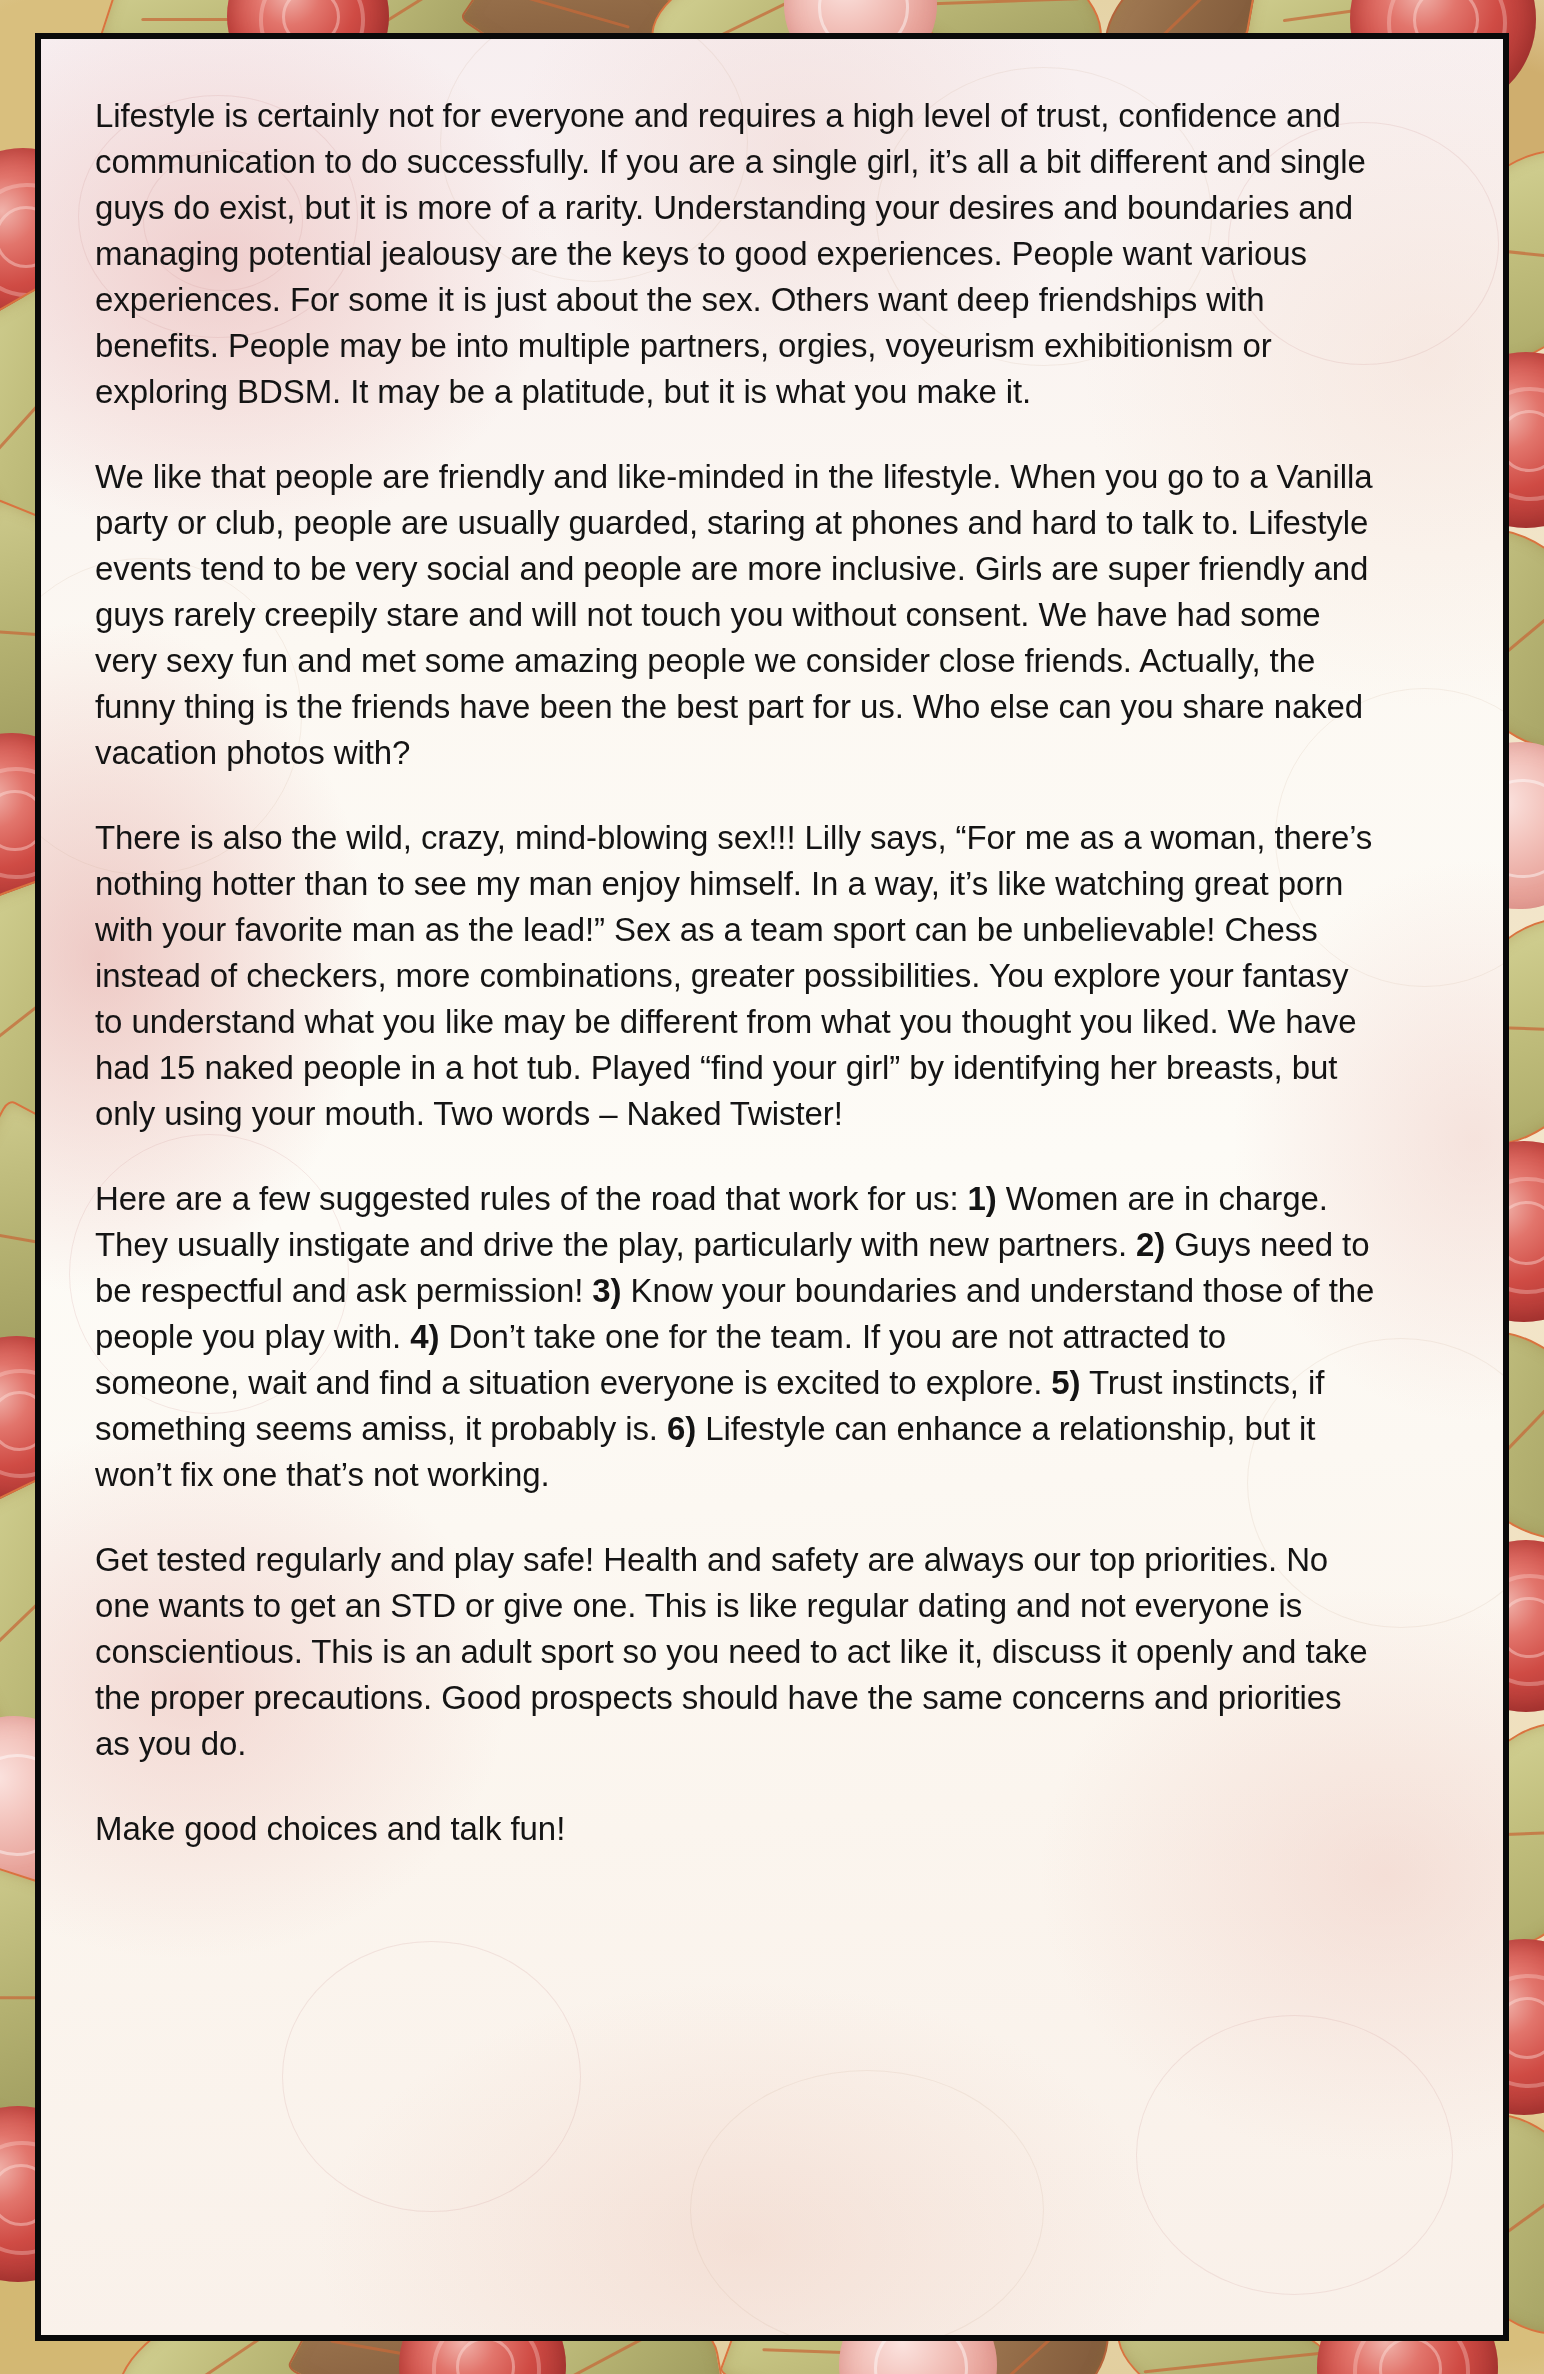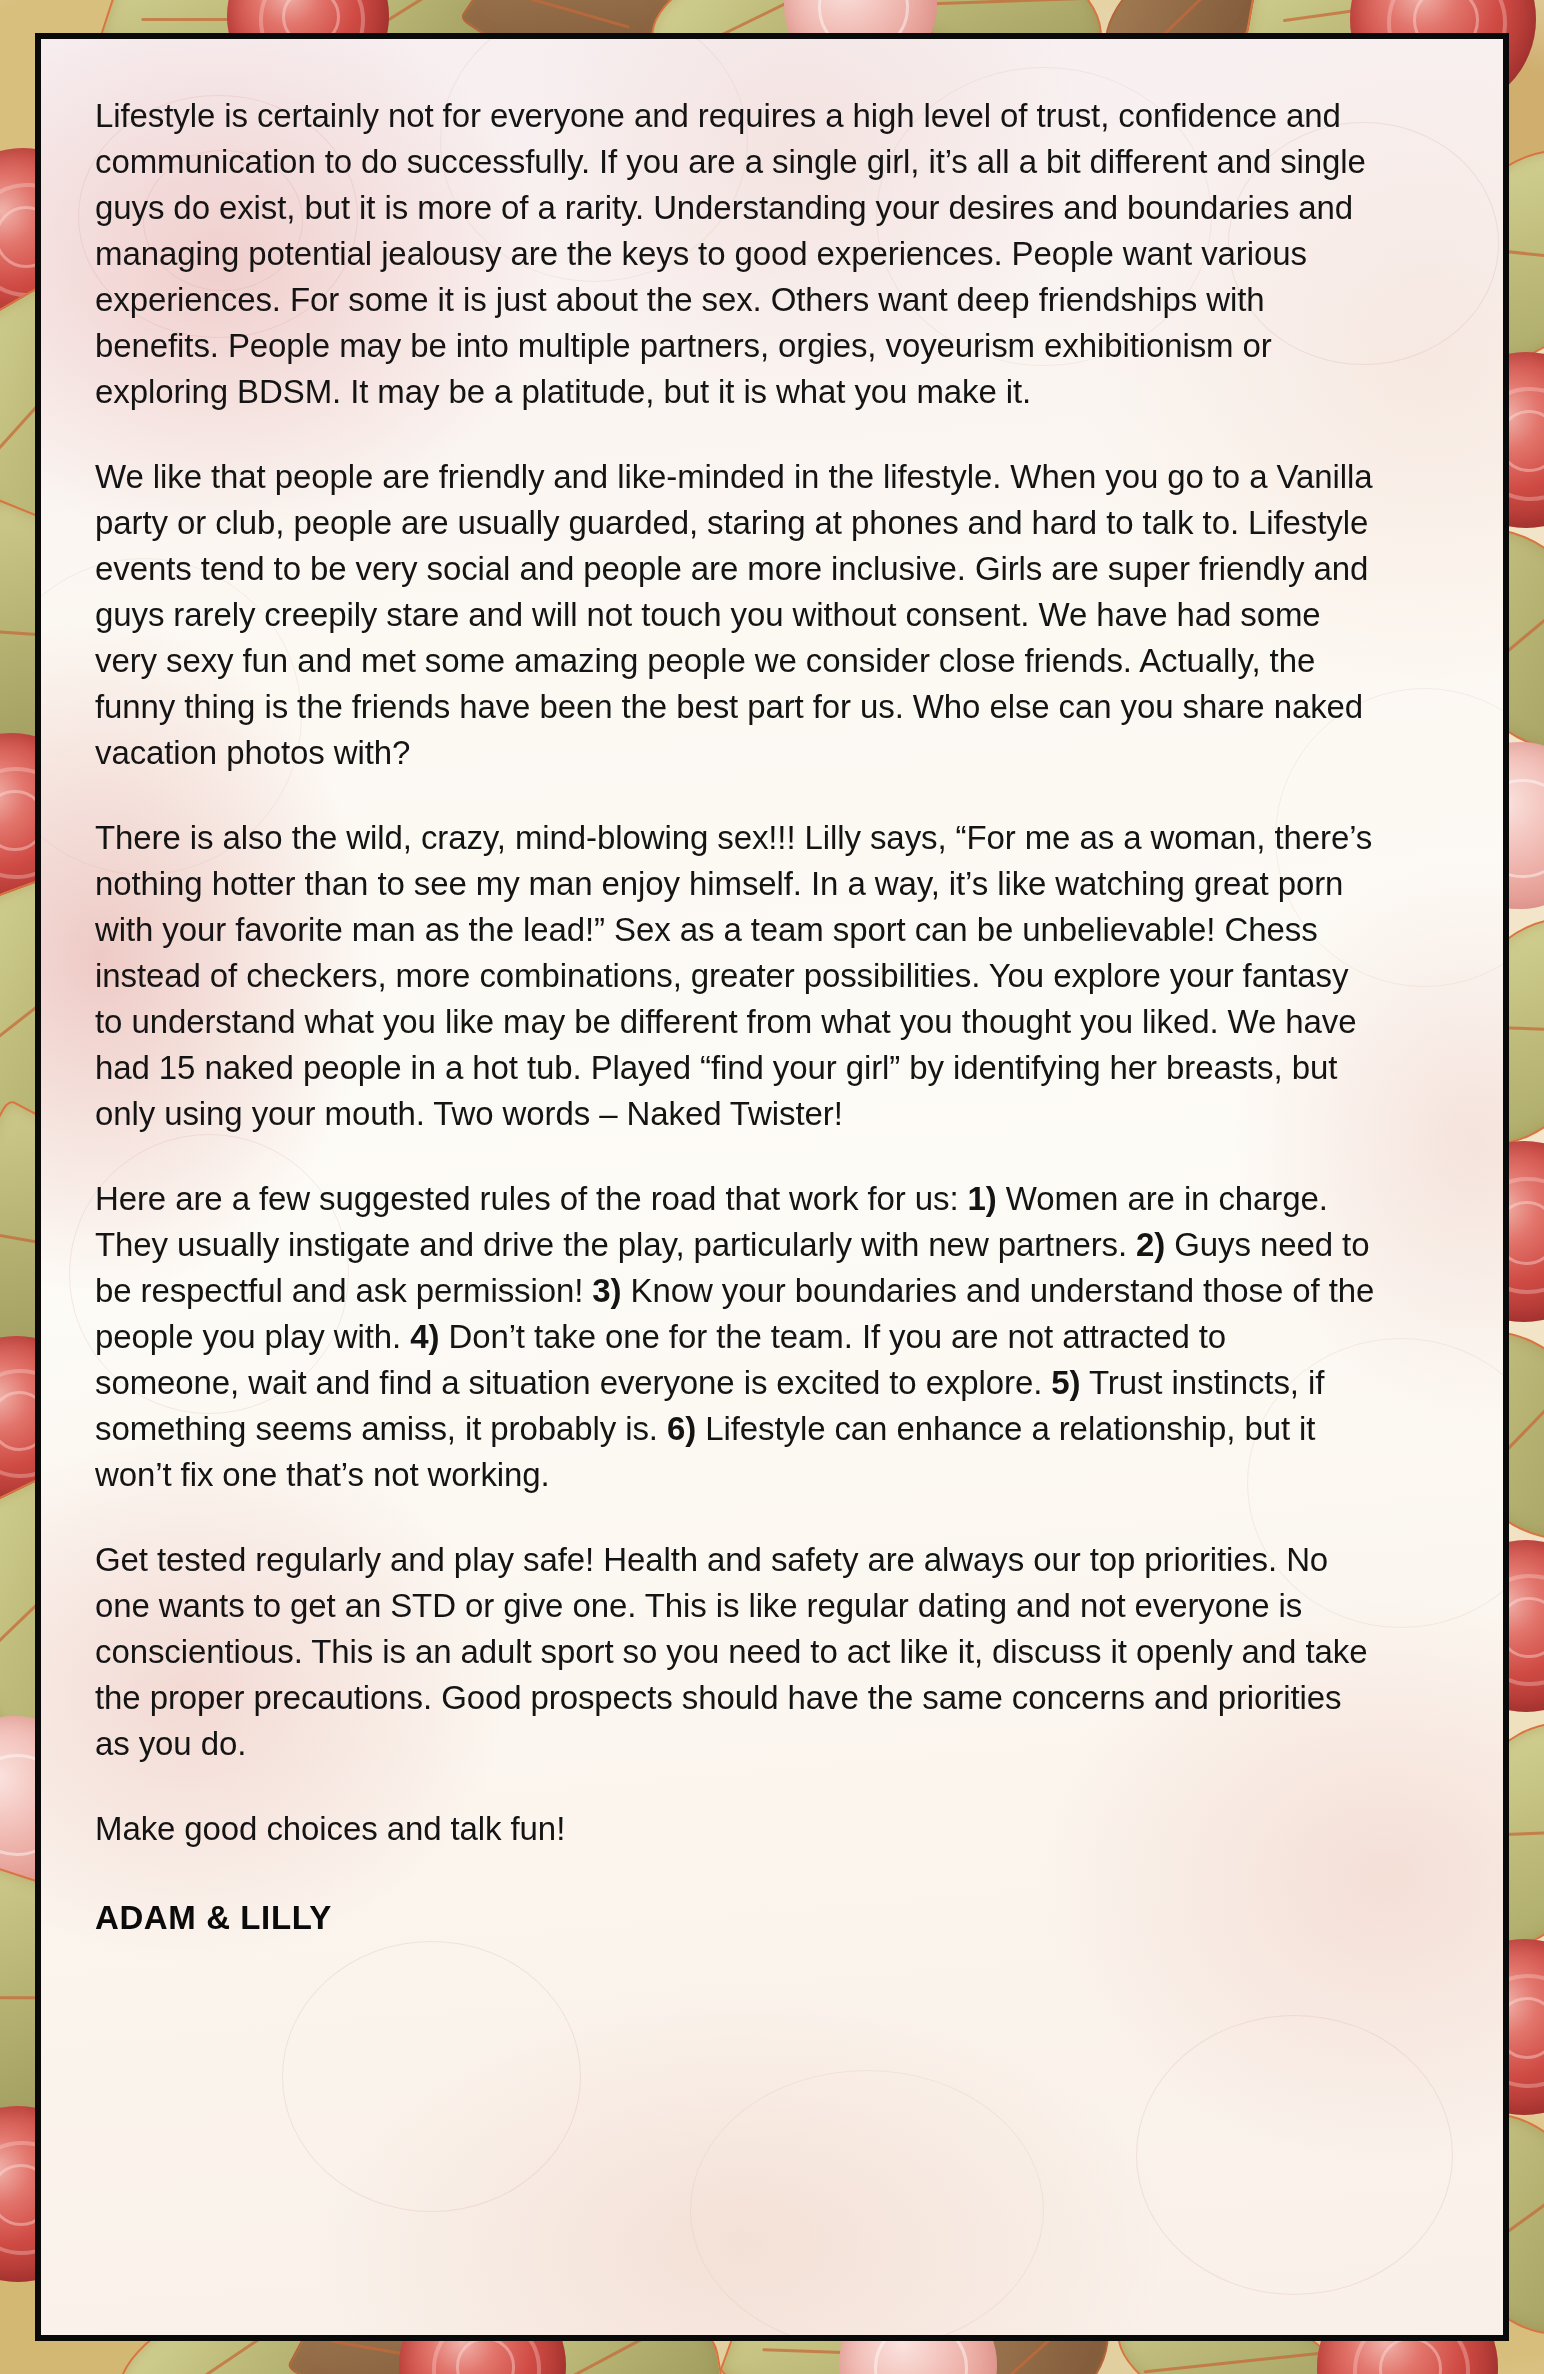--- a/index.html
+++ b/index.html
@@ -297,19 +297,18 @@
       <p class="para">There is also the wild, crazy, mind-blowing sex!!! Lilly says, “For me as a woman, there’s nothing hotter than to see my man enjoy himself. In a way, it’s like watching great porn with your favorite man as the lead!” Sex as a team sport can be unbelievable! Chess instead of checkers, more combinations, greater possibilities. You explore your fantasy to understand what you like may be different from what you thought you liked. We have had 15 naked people in a hot tub. Played “find your girl” by identifying her breasts, but only using your mouth. Two words – Naked Twister!</p>
 
       <p class="para">
         <span>Here are a few suggested rules of the road that work for us: </span><b class="rulenum">1)</b><span> Women are in charge. They usually instigate and drive the play, particularly with new partners. </span><b class="rulenum">2)</b><span> Guys need to be respectful and ask permission! </span><b class="rulenum">3)</b><span> Know your boundaries and understand those of the people you play with. </span><b class="rulenum">4)</b><span> Don’t take one for the team. If you are not attracted to someone, wait and find a situation everyone is excited to explore. </span><b class="rulenum">5)</b><span> Trust instincts, if something seems amiss, it probably is. </span><b class="rulenum">6)</b><span> Lifestyle can enhance a relationship, but it won’t fix one that’s not working.</span>
       </p>
 
       <p class="para">Get tested regularly and play safe! Health and safety are always our top priorities. No one wants to get an STD or give one. This is like regular dating and not everyone is conscientious. This is an adult sport so you need to act like it, discuss it openly and take the proper precautions. Good prospects should have the same concerns and priorities as you do.</p>
 
       <p class="para closing">Make good choices and talk fun!</p>
 
-      <p class="signature">ADAM &amp; LILLY</p>
 
     </div>
   </div>
 
 </div>
 
 
 </body></html>

